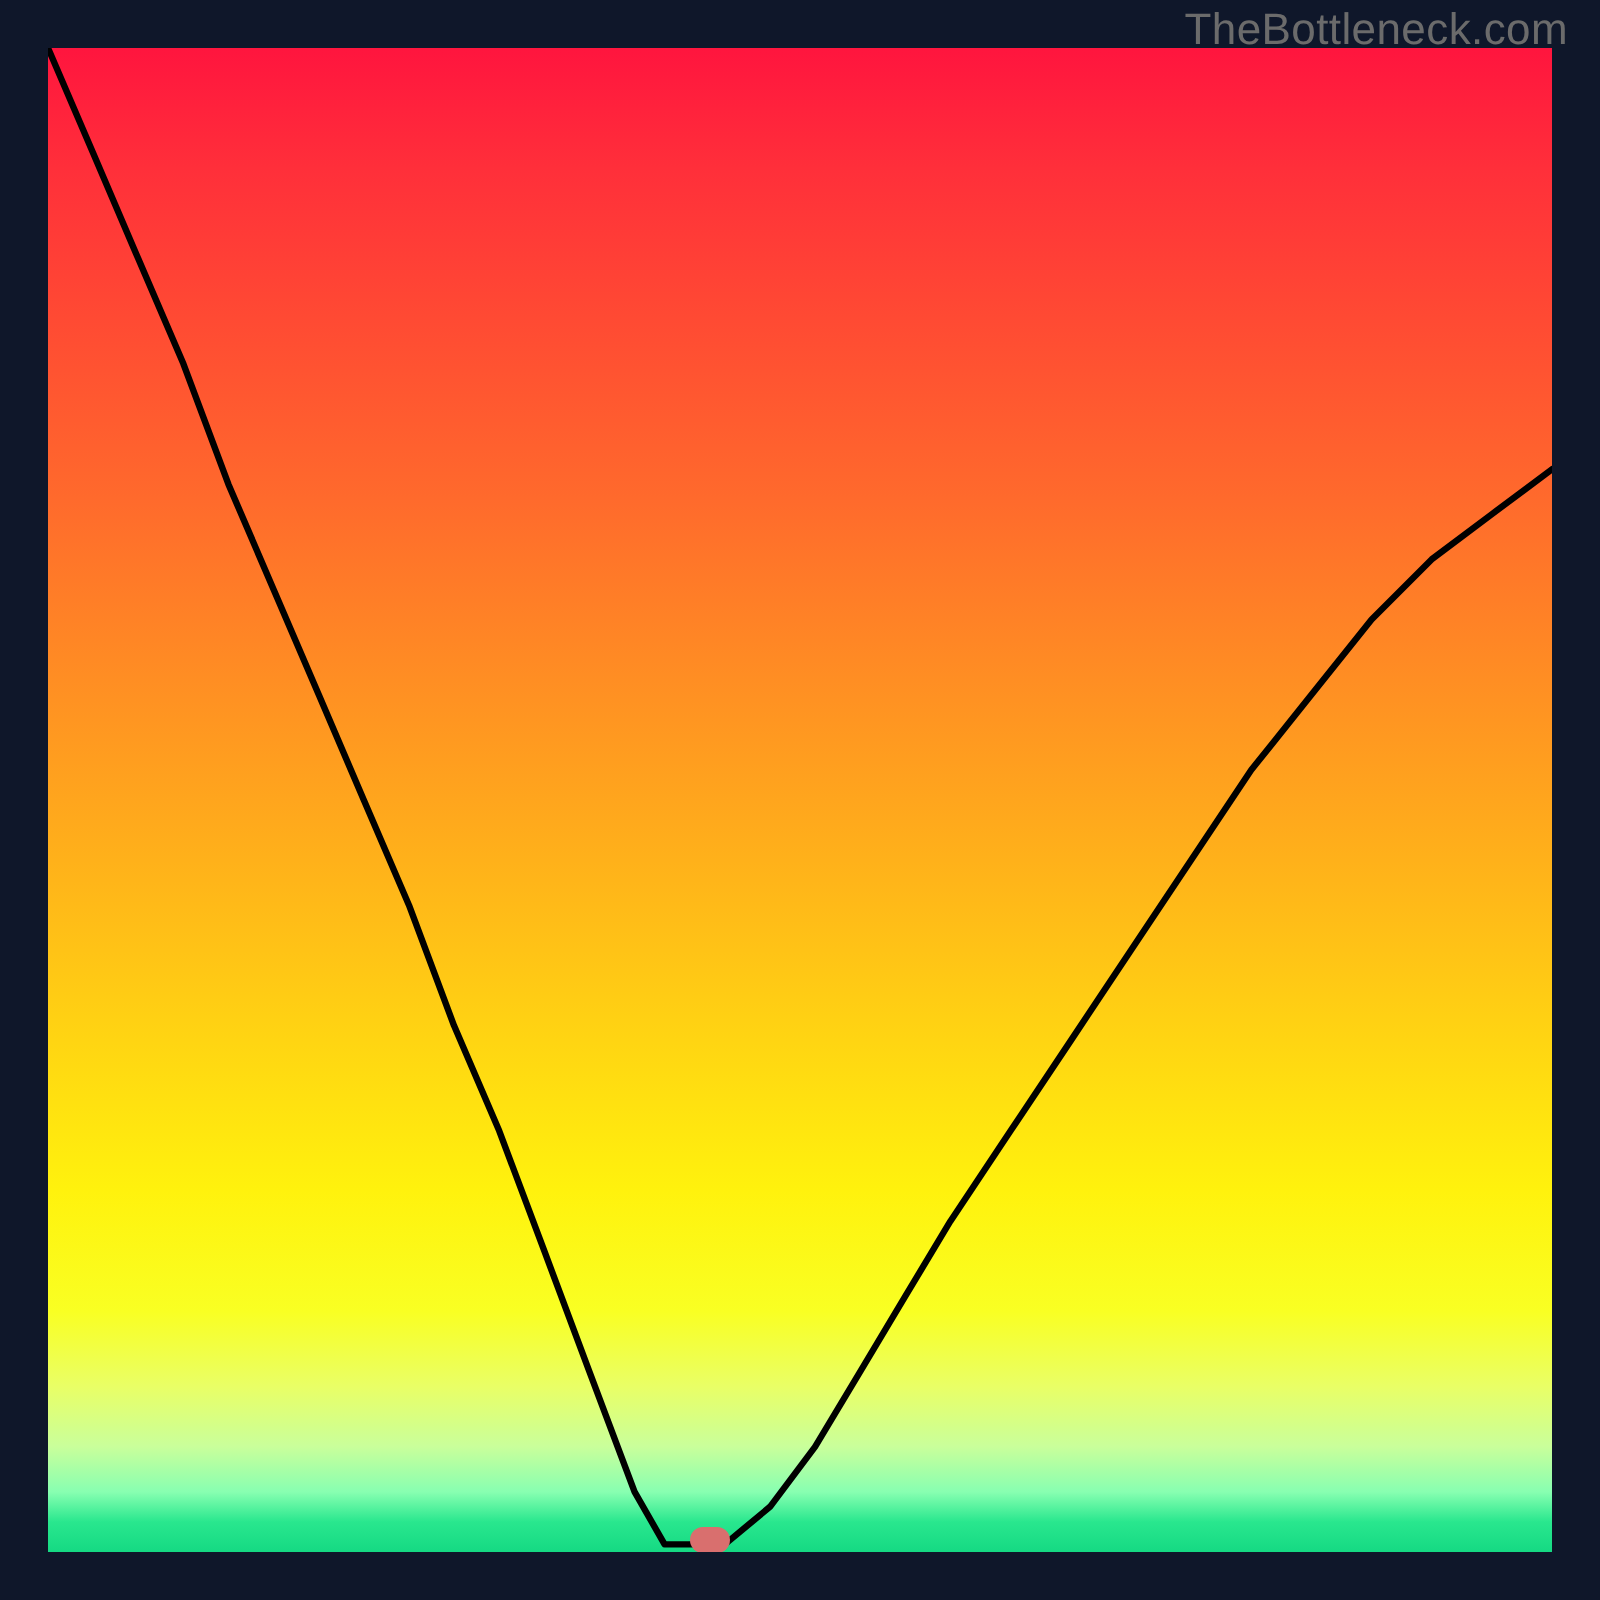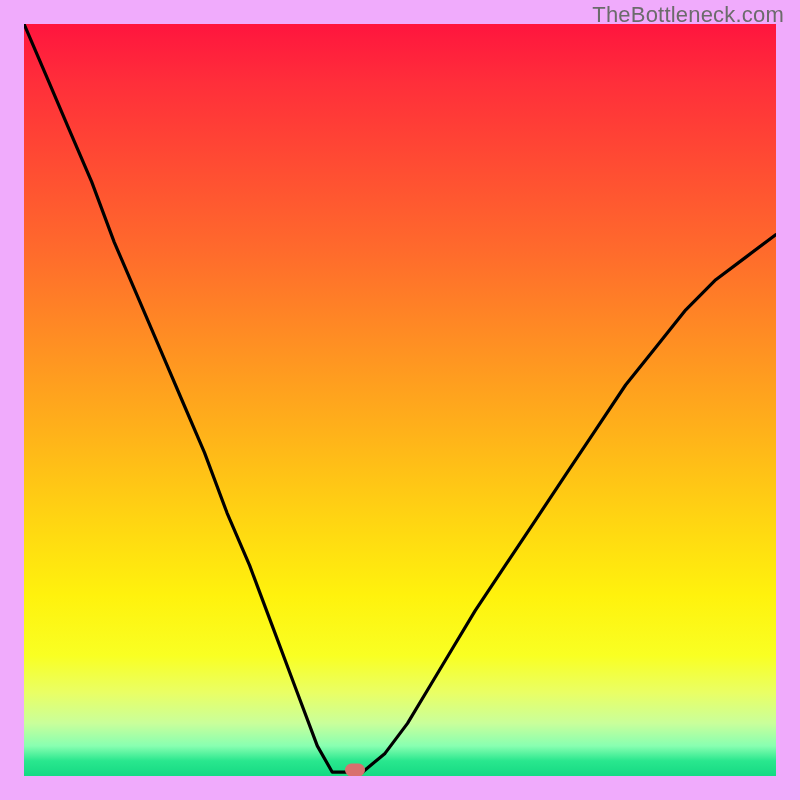--- a/index.html
+++ b/index.html
@@ -8,21 +8,21 @@
     width: 800px;
     height: 800px;
     background: #000;
     font-family: Arial, Helvetica, sans-serif;
     overflow: hidden;
   }
   .frame {
     position: relative;
     width: 800px;
     height: 800px;
-    background: #f0abfc;
+    background: #0f172a;
   }
   .watermark {
     position: absolute;
     top: 2px;
     right: 16px;
     color: #6b6b6b;
     font-size: 22px;
     font-weight: 500;
     letter-spacing: 0.2px;
     user-select: none;

